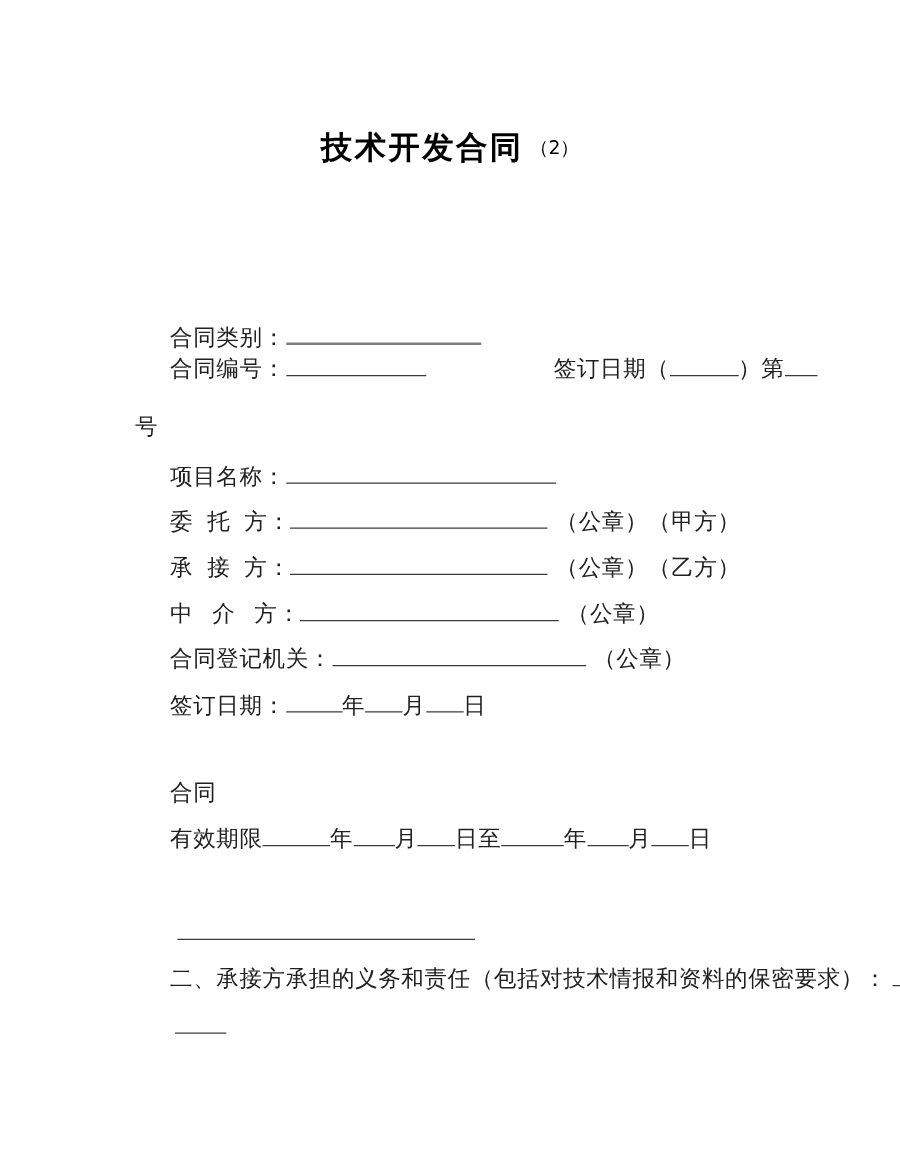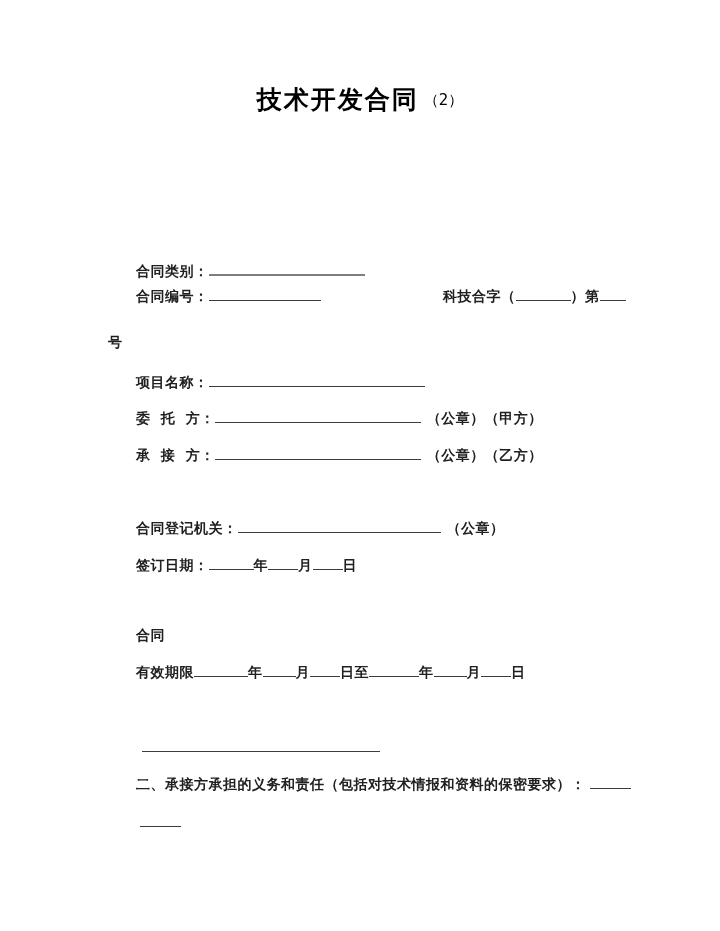--- a/index.html
+++ b/index.html
@@ -2,28 +2,28 @@
 <html><head>
 <meta charset="utf-8">
 <style>
   html,body{margin:0;padding:0;background:#ffffff;}
   .doc{
     position:relative;width:720px;height:931px;background:#ffffff;
     font-family:"DejaVu Sans","Liberation Sans",sans-serif;
     color:#202020;overflow:hidden;
   }
   .title{
-    position:absolute;top:78px;left:0;width:100%;margin:0;
+    position:absolute;top:96px;left:0;width:100%;margin:0;
     text-align:center;font-weight:700;color:#000000;
   }
   .title .main{font-size:25px;letter-spacing:2px;}
   .title .suffix{font-size:15px;font-weight:400;margin-left:5px;vertical-align:3px;letter-spacing:0;}
   .line{
     position:absolute;left:136px;top:0;white-space:nowrap;
-    font-size:14px;line-height:20px;letter-spacing:0.5px;font-weight:bold;
+    font-size:18px;line-height:20px;letter-spacing:0.5px;
   }
   .blank{
     display:inline-block;height:14px;vertical-align:baseline;
     border-bottom:1px solid #3c3c3c;
   }
   .blank.gray{border-bottom:2px solid #7d7d7d;}
   .spaced{word-spacing:5px;}
   .wide-spaced{word-spacing:9px;}
   .docno{position:absolute;left:307px;top:0;white-space:nowrap;}
   .gap-s{margin-left:6px;}
@@ -36,39 +36,42 @@
 
   <h1 class="title">
     <span class="main">技术开发合同</span><span class="suffix">（2）</span>
   </h1>
 
   <div class="line" style="top:260px">
     <span>合同类别：</span><span class="blank gray" style="width:156px"></span>
   </div>
 
   <div class="line" style="top:286px">
-    <span>合同编号：</span><span class="blank" style="width:112px"></span><span class="docno"><span>科技合字（</span><span class="blank" style="width:55px"></span><span>）第</span><span class="blank" style="width:26px"></span></span>
+    <span>合同编号：</span><span class="blank" style="width:112px"></span><span class="docno"><span>签订日期（</span><span class="blank" style="width:55px"></span><span>）第</span><span class="blank" style="width:26px"></span></span>
   </div>
 
   <div class="line" style="top:332px;left:108px">
     <span>号</span>
   </div>
 
   <div class="line" style="top:372px">
     <span>项目名称：</span><span class="blank" style="width:216px"></span>
   </div>
 
   <div class="line" style="top:445px">
     <span class="spaced">承 接 方：</span><span class="blank" style="width:206px"></span><span class="gap-s">（公章）（乙方）</span>
   </div>
 
   <div class="line" style="top:408px">
     <span class="spaced">委 托 方：</span><span class="blank" style="width:206px"></span><span class="gap-s">（公章）（甲方）</span>
   </div>
 
+  <div class="line" style="top:482px">
+    <span class="wide-spaced">中 介 方：</span><span class="blank" style="width:207px"></span><span class="gap-s">（公章）</span>
+  </div>
 
   <div class="line" style="top:518px">
     <span>合同登记机关：</span><span class="blank" style="width:203px"></span><span class="gap-s">（公章）</span>
   </div>
 
   <div class="line" style="top:555px">
     <span>签订日期：</span><span class="blank" style="width:45px"></span><span>年</span><span class="blank" style="width:30px"></span><span>月</span><span class="blank" style="width:30px"></span><span>日</span>
   </div>
 
   <div class="line" style="top:625px">

